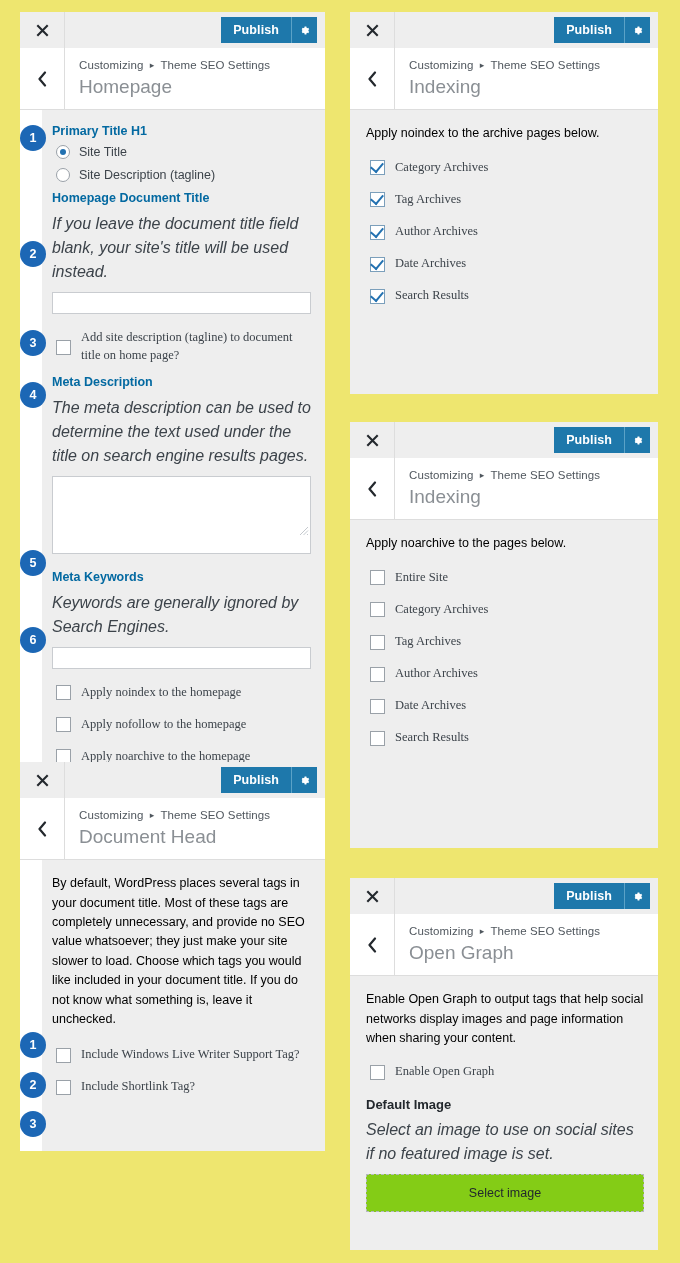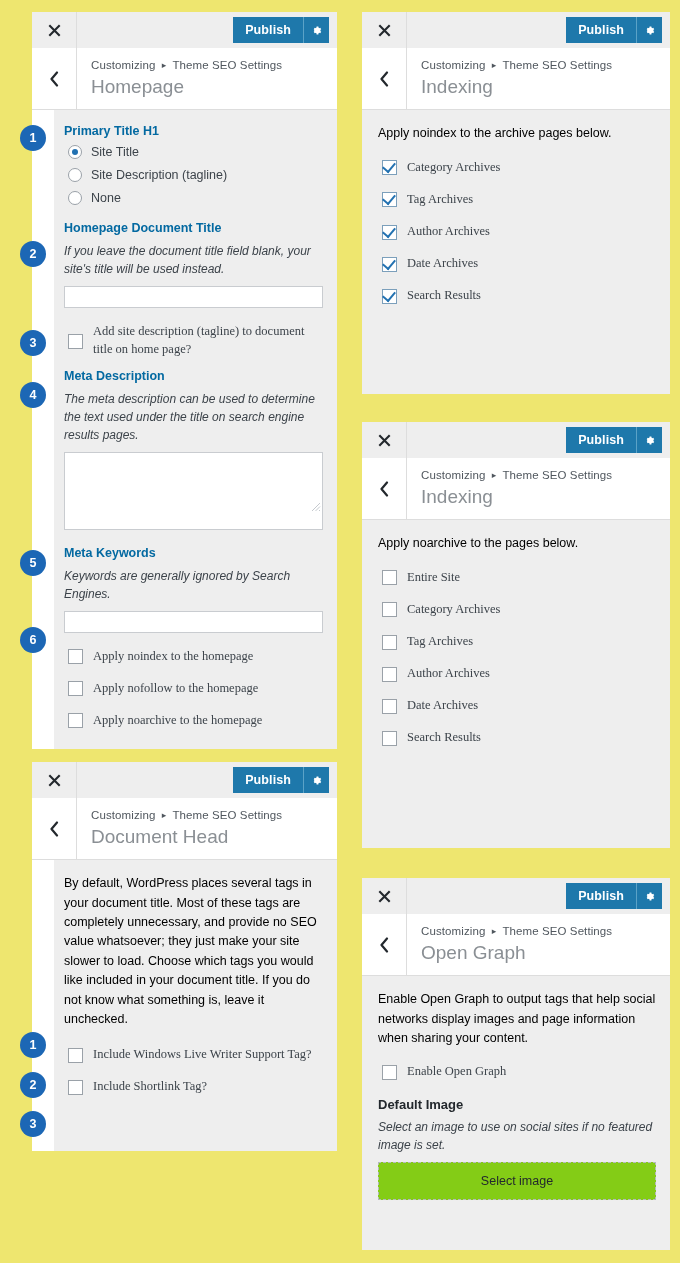--- a/index.html
+++ b/index.html
@@ -12,21 +12,20 @@
     -webkit-font-smoothing: antialiased;
     position: relative;
     overflow: hidden;
   }
 
   .panel {
     position: absolute;
     background: #eeeeee;
     display: flex;
     flex-direction: column;
-    margin-left: 12px;
   }
 
   
   .topbar {
     height: 36px;
     background: #eeeeee;
     display: flex;
     align-items: stretch;
     flex: 0 0 auto;
   }
@@ -139,21 +138,21 @@
   }
   .para.tight { margin-bottom: 16px; }
 
   .grp-title {
     font-size: 12.5px;
     font-weight: bold;
     color: #0369a1;
     margin: 0 0 7px 0;
   }
   .grp-desc {
-    font-size: 12px;
+    font-size: 16px;
     font-style: italic;
     color: #3c434a;
     line-height: 1.5;
     margin: 0 0 8px 0;
   }
 
   
   .radio-row {
     display: flex;
     align-items: center;
@@ -325,24 +324,20 @@
 
       <div class="grp-title">Primary Title H1</div>
       <div class="radio-row">
         <span class="radio on"></span>
         <span class="radio-label">Site Title</span>
       </div>
       <div class="radio-row">
         <span class="radio"></span>
         <span class="radio-label">Site Description (tagline)</span>
       </div>
-      <div class="radio-row" style="margin-bottom:16px;">
-        <span class="radio"></span>
-        <span class="radio-label">None</span>
-      </div>
 
       <div class="grp-title">Homepage Document Title</div>
       <div class="grp-desc">If you leave the document title field blank, your site's title will be used instead.</div>
       <input class="tinput" type="text" value="" style="">
 
       <div class="cb-row snug">
         <span class="cb"></span>
         <span class="cb-label">Add site description (tagline) to document title on home page?</span>
       </div>
 

